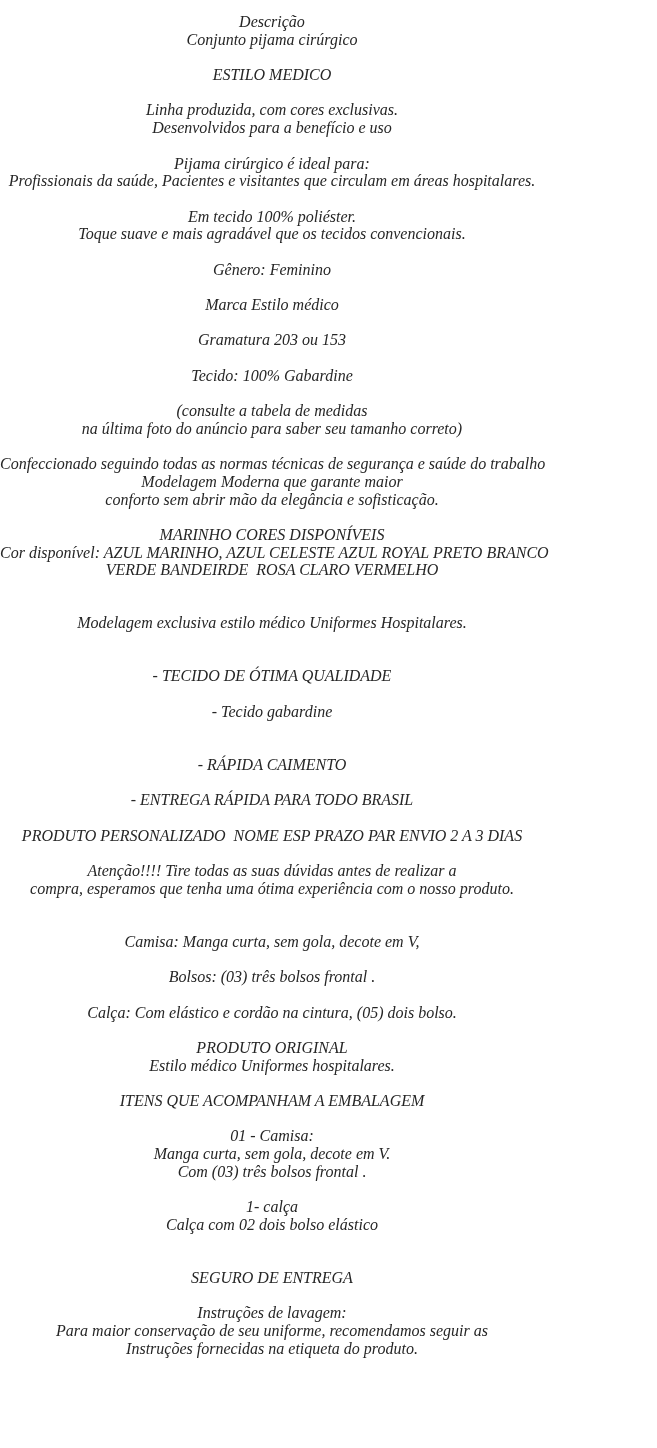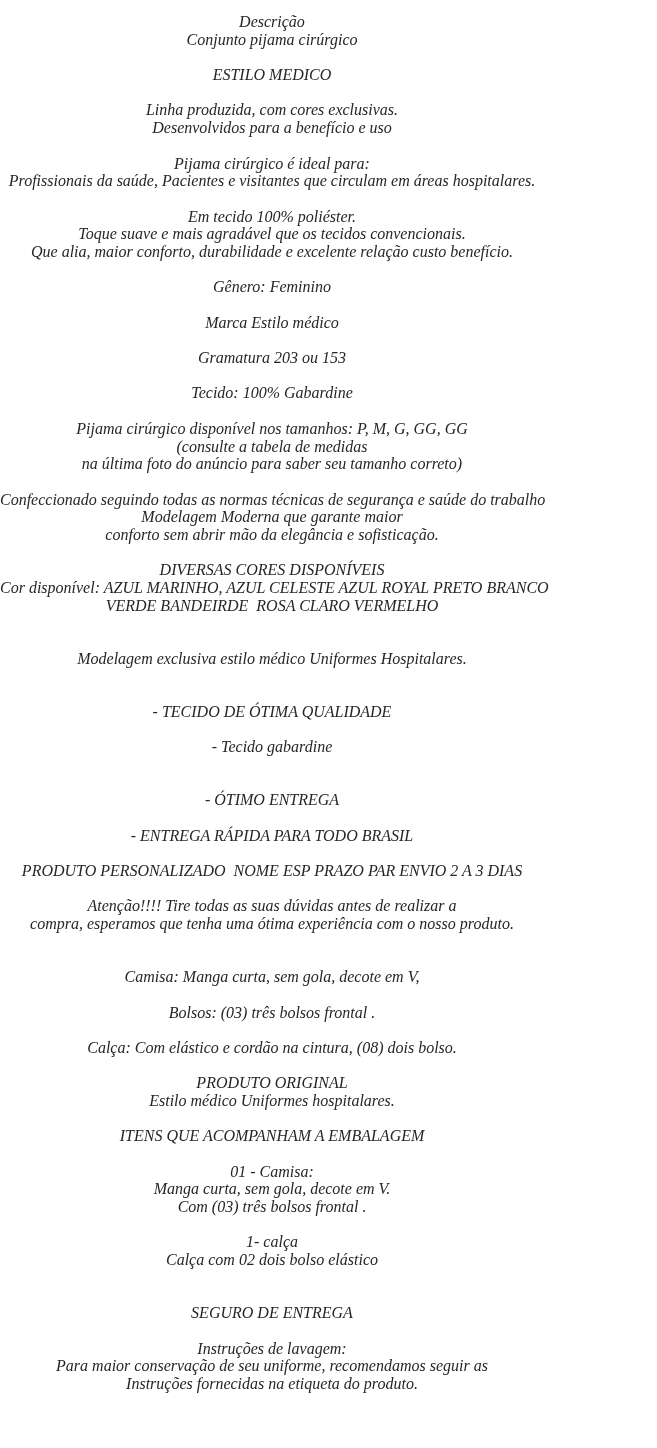--- a/index.html
+++ b/index.html
@@ -39,66 +39,64 @@
     <div class="line">ESTILO MEDICO</div>
     <div class="line">&nbsp;</div>
     <div class="line">Linha produzida, com cores exclusivas.</div>
     <div class="line">Desenvolvidos para a benefício e uso</div>
     <div class="line">&nbsp;</div>
     <div class="line">Pijama cirúrgico é ideal para:</div>
     <div class="line">Profissionais da saúde, Pacientes e visitantes que circulam em áreas hospitalares.</div>
     <div class="line">&nbsp;</div>
     <div class="line">Em tecido 100% poliéster.</div>
     <div class="line">Toque suave e mais agradável que os tecidos convencionais.</div>
-    <div class="line">Que alia, maior conforto, durabilidade e excelente relação custo benefício.</div>
     <div class="line">&nbsp;</div>
     <div class="line">Gênero: Feminino</div>
     <div class="line">&nbsp;</div>
     <div class="line">Marca Estilo médico</div>
     <div class="line">&nbsp;</div>
     <div class="line">Gramatura 203 ou 153</div>
     <div class="line">&nbsp;</div>
     <div class="line">Tecido: 100% Gabardine</div>
     <div class="line">&nbsp;</div>
-    <div class="line">Pijama cirúrgico disponível nos tamanhos: P, M, G, GG, GG</div>
     <div class="line">(consulte a tabela de medidas</div>
     <div class="line">na última foto do anúncio para saber seu tamanho correto)</div>
     <div class="line">&nbsp;</div>
     <div class="line">Confeccionado seguindo todas as normas técnicas de segurança e saúde do trabalho</div>
     <div class="line">Modelagem Moderna que garante maior</div>
     <div class="line">conforto sem abrir mão da elegância e sofisticação.</div>
     <div class="line">&nbsp;</div>
-    <div class="line">DIVERSAS CORES DISPONÍVEIS</div>
+    <div class="line">MARINHO CORES DISPONÍVEIS</div>
     <div class="line">Cor disponível: AZUL MARINHO, AZUL CELESTE AZUL ROYAL PRETO BRANCO</div>
     <div class="line">VERDE BANDEIRDE  ROSA CLARO VERMELHO</div>
     <div class="line">&nbsp;</div>
     <div class="line">&nbsp;</div>
     <div class="line">Modelagem exclusiva estilo médico Uniformes Hospitalares.</div>
     <div class="line">&nbsp;</div>
     <div class="line">&nbsp;</div>
     <div class="line">- TECIDO DE ÓTIMA QUALIDADE</div>
     <div class="line">&nbsp;</div>
     <div class="line">- Tecido gabardine</div>
     <div class="line">&nbsp;</div>
     <div class="line">&nbsp;</div>
-    <div class="line">- ÓTIMO ENTREGA</div>
+    <div class="line">- RÁPIDA CAIMENTO</div>
     <div class="line">&nbsp;</div>
     <div class="line">- ENTREGA RÁPIDA PARA TODO BRASIL</div>
     <div class="line">&nbsp;</div>
     <div class="line">PRODUTO PERSONALIZADO  NOME ESP PRAZO PAR ENVIO 2 A 3 DIAS</div>
     <div class="line">&nbsp;</div>
     <div class="line">Atenção!!!! Tire todas as suas dúvidas antes de realizar a</div>
     <div class="line">compra, esperamos que tenha uma ótima experiência com o nosso produto.</div>
     <div class="line">&nbsp;</div>
     <div class="line">&nbsp;</div>
     <div class="line">Camisa: Manga curta, sem gola, decote em V,</div>
     <div class="line">&nbsp;</div>
     <div class="line">Bolsos: (03) três bolsos frontal .</div>
     <div class="line">&nbsp;</div>
-    <div class="line">Calça: Com elástico e cordão na cintura, (08) dois bolso.</div>
+    <div class="line">Calça: Com elástico e cordão na cintura, (05) dois bolso.</div>
     <div class="line">&nbsp;</div>
     <div class="line">PRODUTO ORIGINAL</div>
     <div class="line">Estilo médico Uniformes hospitalares.</div>
     <div class="line">&nbsp;</div>
     <div class="line">ITENS QUE ACOMPANHAM A EMBALAGEM</div>
     <div class="line">&nbsp;</div>
     <div class="line">01 - Camisa:</div>
     <div class="line">Manga curta, sem gola, decote em V.</div>
     <div class="line">Com (03) três bolsos frontal .</div>
     <div class="line">&nbsp;</div>

